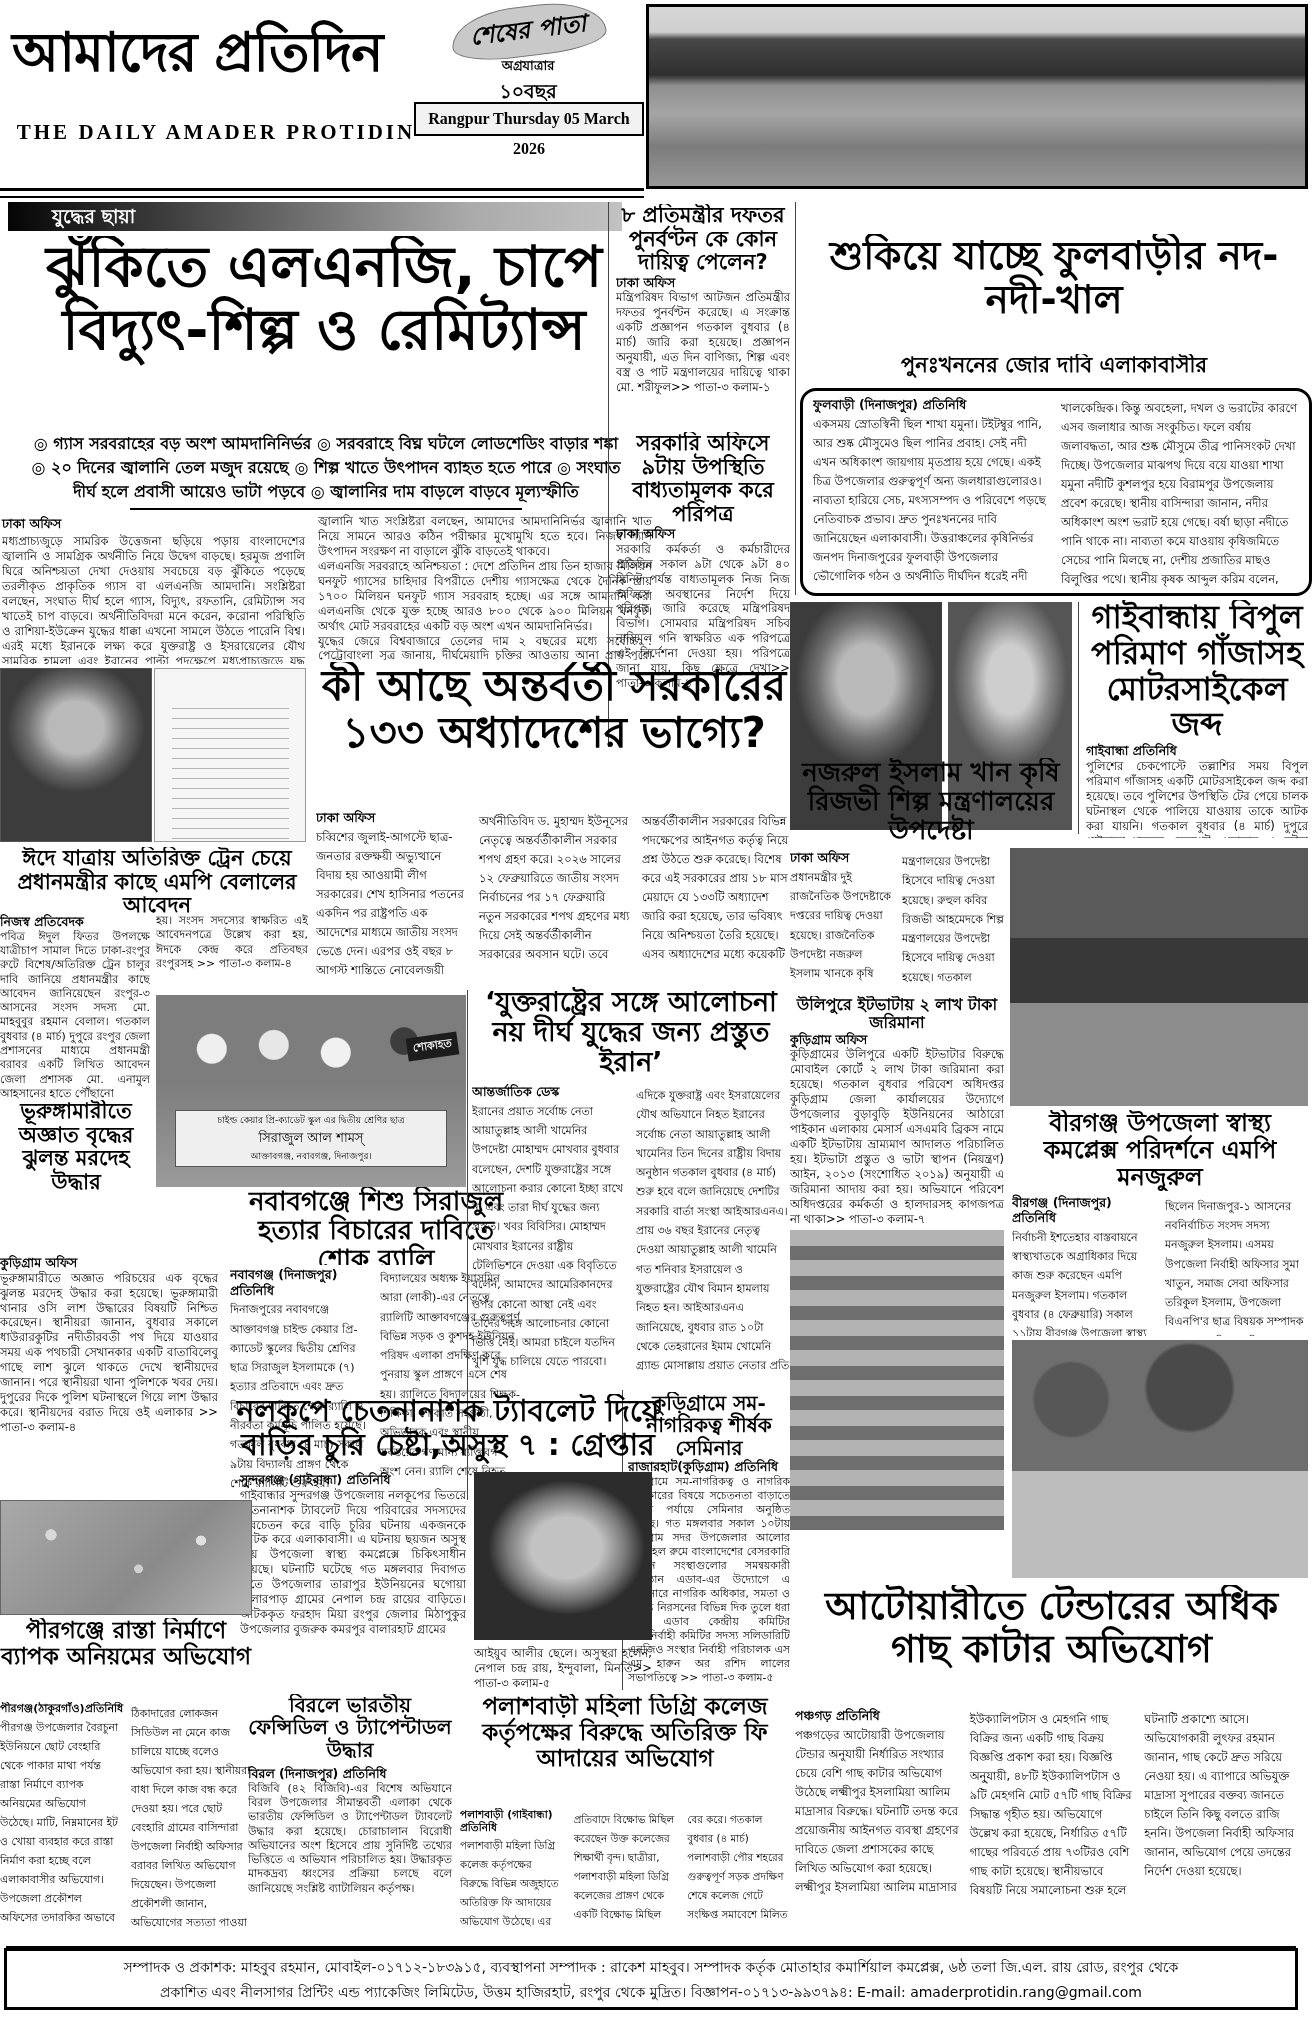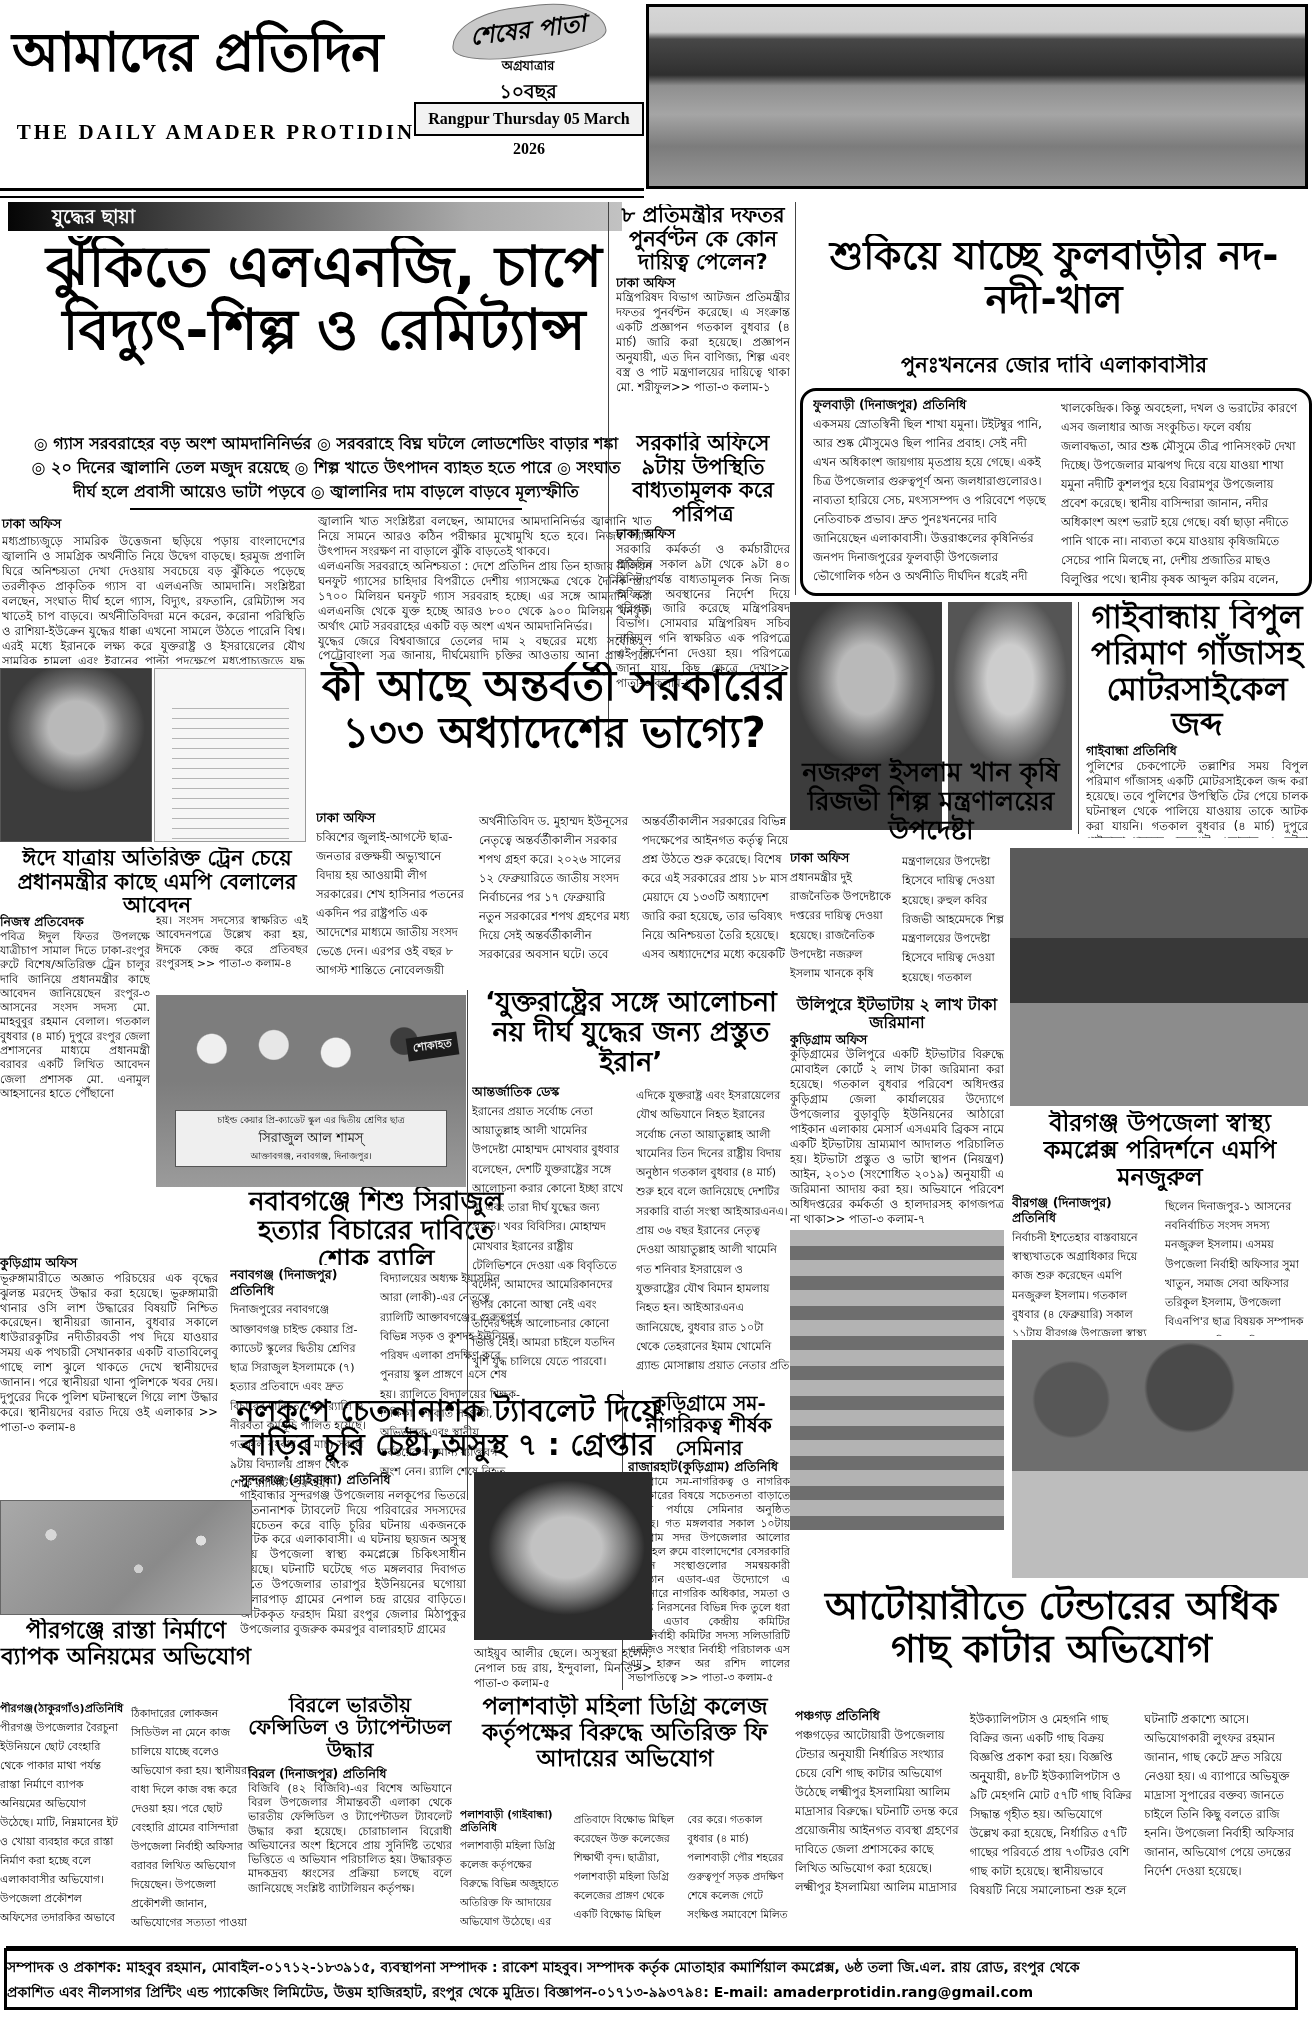--- a/index.html
+++ b/index.html
@@ -36,21 +36,21 @@
      background-image:repeating-linear-gradient(180deg,transparent 0 9px,#b5b5b5 9px 10px);background-size:78% 100%;background-position:50% 30px;background-repeat:no-repeat;}
   .ph-rally{background:radial-gradient(circle 26px at 18% 28%,#efefef 0 55%,transparent 60%),radial-gradient(circle 26px at 38% 26%,#e7e7e7 0 55%,transparent 60%),radial-gradient(circle 26px at 58% 30%,#f1f1f1 0 55%,transparent 60%),radial-gradient(circle 24px at 80% 24%,#3d3d3d 0 55%,transparent 60%),linear-gradient(180deg,#7d7d7d 0 45%,#9b9b9b 100%);}
   .ph-seminar{background:linear-gradient(180deg,#5a5a5a 0 35%,#383838 35% 60%,#8c8c8c 60% 100%);}
   .ph-logs{background:repeating-linear-gradient(180deg,#b3b3b3 0 16px,#6e6e6e 16px 30px),#999;}
   .ph-trees{background:radial-gradient(circle 60px at 20% 25%,#575757 0 60%,transparent 65%),radial-gradient(circle 70px at 60% 20%,#4a4a4a 0 60%,transparent 65%),linear-gradient(180deg,#6e6e6e 0 55%,#bdbdbd 55% 100%);}
   .ph-road{background:radial-gradient(circle 9px at 20% 30%,#d8d8d8 0 60%,transparent 65%),radial-gradient(circle 7px at 55% 60%,#cfcfcf 0 60%,transparent 65%),radial-gradient(circle 8px at 80% 35%,#e0e0e0 0 60%,transparent 65%),linear-gradient(135deg,#a9a9a9,#8a8a8a 60%,#b5b5b5);}
   .ph-arrest{background:radial-gradient(ellipse 44% 40% at 52% 45%,#c2c2c2 0 45%,#7a7a7a 75%,#2c2c2c 100%),#333;}
   .banner{position:absolute;left:6%;right:6%;bottom:20px;background:#efefef;border:1px solid #555;text-align:center;padding:2px 10px;}
   .banner .t1{font-weight:normal;font-size:13px;}
   .banner .t2{font-size:9px;}
-  .footerbox{border:3px solid #000;box-shadow:0 -4px 0 -2px #000;font-weight:bold;font-size:14px;line-height:1.75;padding-top:4px;}
+  .footerbox{border:3px solid #000;box-shadow:0 -4px 0 -2px #000;text-align:center;font-weight:normal;font-size:14px;line-height:1.75;padding-top:4px;}
 </style>
 </head>
 <body>
 
 <div id="page">
 
   <div class="abs mast-title" style="left:12px;top:26px;width:430px;">আমাদের প্রতিদিন</div>
   <div class="abs mast-sub" style="left:12px;top:120px;width:408px;">THE DAILY AMADER PROTIDIN</div>
 
   <div class="abs" style="left:414px;top:6px;width:228px;text-align:center;">
@@ -154,20 +154,21 @@
 
   <div class="abs ph grain ph-rally" style="left:156px;top:995px;width:310px;height:192px;">
     <div class="banner">
       <div class="t2">চাইল্ড কেয়ার প্রি-ক্যাডেট স্কুল এর দ্বিতীয় শ্রেণির ছাত্র</div>
       <div class="t1">সিরাজুল আল শামস্</div>
       <div class="t2">আক্তাবগঞ্জ, নবাবগঞ্জ, দিনাজপুর।</div>
     </div>
     <div class="abs" style="right:8px;top:40px;background:#1c1c1c;color:#eee;font-size:11px;font-weight:bold;padding:2px 6px;transform:rotate(-8deg);">শোকাহত</div>
   </div>
 
+  <div class="abs hl" style="left:0;top:1100px;width:152px;height:150px;font-size:21px;">ভূরুঙ্গামারীতে অজ্ঞাত বৃদ্ধের ঝুলন্ত মরদেহ উদ্ধার</div>
   <div class="abs" style="left:0;top:1255px;width:218px;height:242px;overflow:hidden;">
     <span class="byline">কুড়িগ্রাম অফিস</span>
     <div class="bt">ভূরুঙ্গামারীতে অজ্ঞাত পরিচয়ের এক বৃদ্ধের ঝুলন্ত মরদেহ উদ্ধার করা হয়েছে। ভূরুঙ্গামারী থানার ওসি লাশ উদ্ধারের বিষয়টি নিশ্চিত করেছেন। স্থানীয়রা জানান, বুধবার সকালে ধাউরারকুটির নদীতীরবতী পথ দিয়ে যাওয়ার সময় এক পথচারী সেখানকার একটি বাতাবিলেবু গাছে লাশ ঝুলে থাকতে দেখে স্থানীয়দের জানান। পরে স্থানীয়রা থানা পুলিশকে খবর দেয়। দুপুরের দিকে পুলিশ ঘটনাস্থলে গিয়ে লাশ উদ্ধার করে। স্থানীয়দের বরাত দিয়ে ওই এলাকার &gt;&gt; পাতা-৩ কলাম-৪</div>
   </div>
 
   <div class="abs hl" style="left:230px;top:1187px;width:292px;height:78px;font-size:26px;">নবাবগঞ্জে শিশু সিরাজুল হত্যার বিচারের দাবিতে শোক র‍্যালি</div>
   <div class="abs cols2" style="left:230px;top:1267px;width:290px;height:240px;overflow:hidden;">
     <span class="byline">নবাবগঞ্জ (দিনাজপুর) প্রতিনিধি</span>
     <span class="bt" style="display:inline;font-size:11px;">দিনাজপুরের নবাবগঞ্জে আক্তাবগঞ্জ চাইল্ড কেয়ার প্রি-ক্যাডেট স্কুলের দ্বিতীয় শ্রেণির ছাত্র সিরাজুল ইসলামকে (৭) হত্যার প্রতিবাদে এবং দ্রুত বিচারের দাবিতে শোক র‍্যালি ও নীরবতা কর্মসূচি পালিত হয়েছে। গতকাল বুধবার (৪ মার্চ) সকাল ৯টায় বিদ্যালয় প্রাঙ্গণ থেকে শোক র‍্যালিটি শুরু হয়। বিদ্যালয়ের অধ্যক্ষ ইয়াসমিন আরা (লাকী)-এর নেতৃত্বে র‍্যালিটি আক্তাবগঞ্জের গুরুত্বপূর্ণ বিভিন্ন সড়ক ও কুশদহ ইউনিয়ন পরিষদ এলাকা প্রদক্ষিণ করে পুনরায় স্কুল প্রাঙ্গণে এসে শেষ হয়। র‍্যালিতে বিদ্যালয়ের শিক্ষক-শিক্ষিকা, শোকার্ত সহপাঠী, অভিভাবক এবং স্থানীয় সর্বস্তরের গণ্যমান্য ব্যক্তিবর্গ অংশ নেন। র‍্যালি শেষে নিহত শিশুর আত্মার শান্তি &gt;&gt; পাতা-৩ কলাম-৪</span>
   </div>

